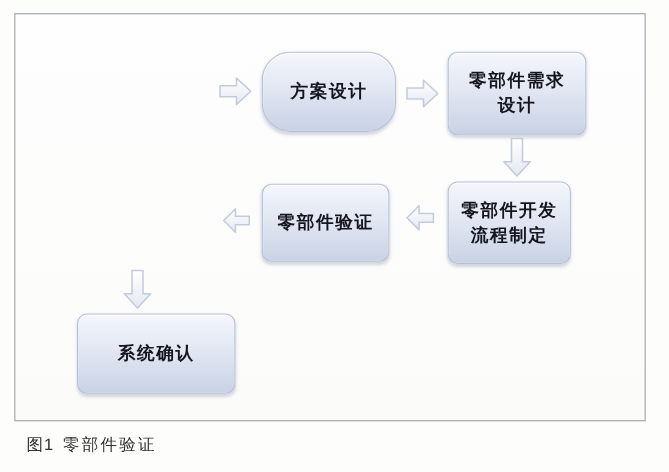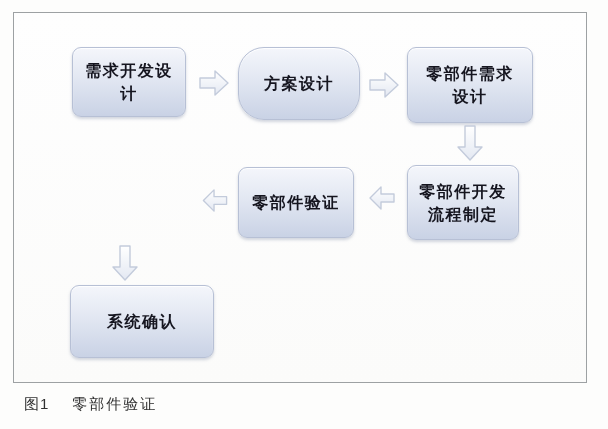--- a/index.html
+++ b/index.html
@@ -61,41 +61,39 @@
   .arrow-d2 { left: 110px; top: 243px; width: 30px; height: 40px; }
   .flow-arrow svg { width: 100%; height: 100%; display: block; }
   .caption {
     position: absolute;
     left: 24px;
     top: 395px;
     font-size: 15px;
     color: #303030;
     letter-spacing: 2px;
   }
-  .caption .cap-label { margin-right: 23px; letter-spacing: 1px; }
+  .caption .cap-label { margin-right: 8px; letter-spacing: 1px; }
   .defs-holder { position: absolute; width: 0; height: 0; overflow: hidden; }
 </style>
 </head>
 <body>
 
 <div class="canvas">
 
   <svg class="defs-holder" aria-hidden="true">
     <defs>
       <linearGradient id="arrowGrad" x1="0" y1="0" x2="0" y2="1">
         <stop offset="0" stop-color="#ffffff"></stop>
         <stop offset="1" stop-color="#e3e8f2"></stop>
       </linearGradient>
     </defs>
   </svg>
 
   <div class="frame"></div>
 
-  <div class="flow-node node-1">需求开发设
-计</div>
 
   <div class="flow-arrow arrow-r1">
     <svg viewBox="0 0 34 32">
       <polygon points="3,11 18,11 18,4 31,16 18,28 18,21 3,21" fill="url(#arrowGrad)" stroke="#c3cbdb" stroke-width="1.4" stroke-linejoin="round"></polygon>
     </svg>
   </div>
 
   <div class="flow-node node-2">方案设计</div>
 
   <div class="flow-arrow arrow-r2">

